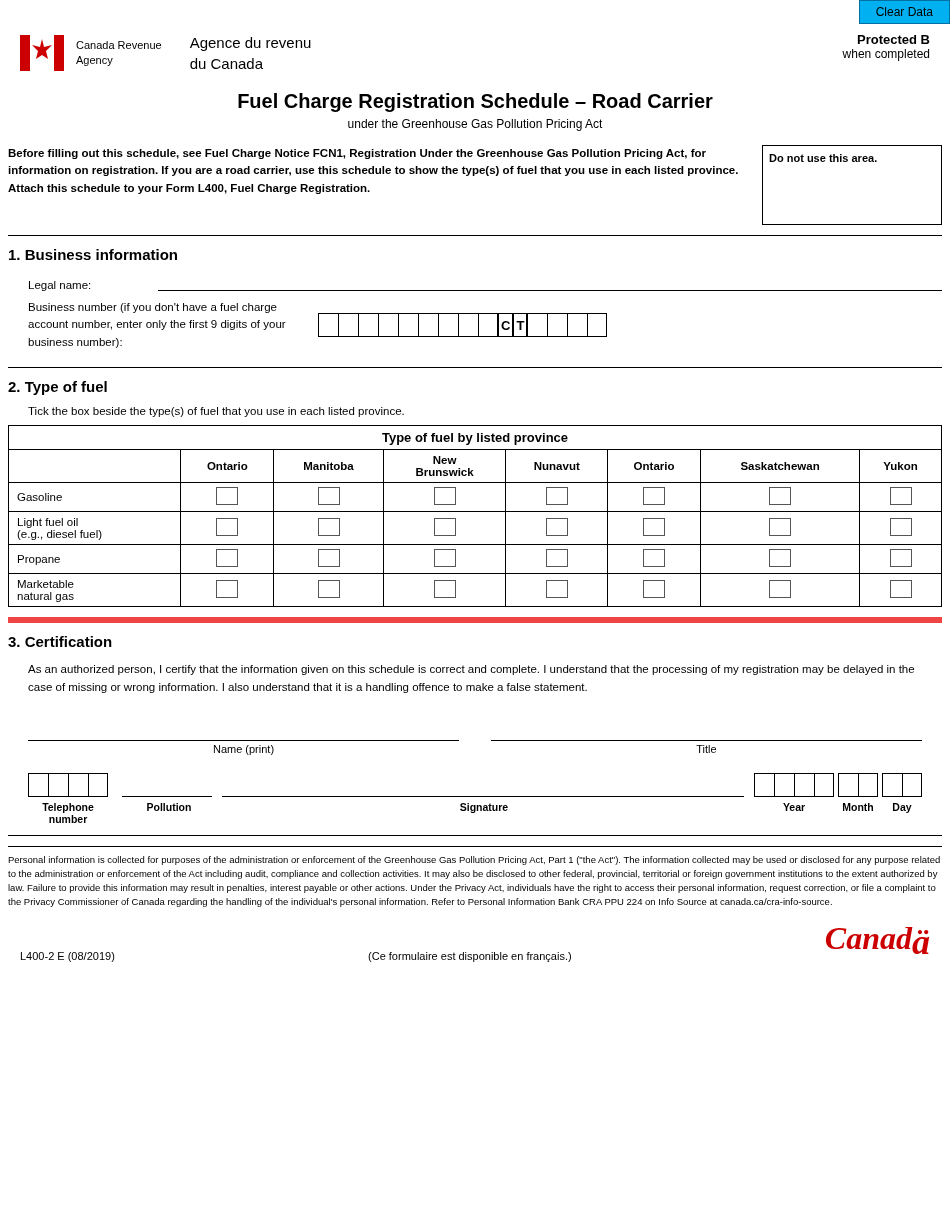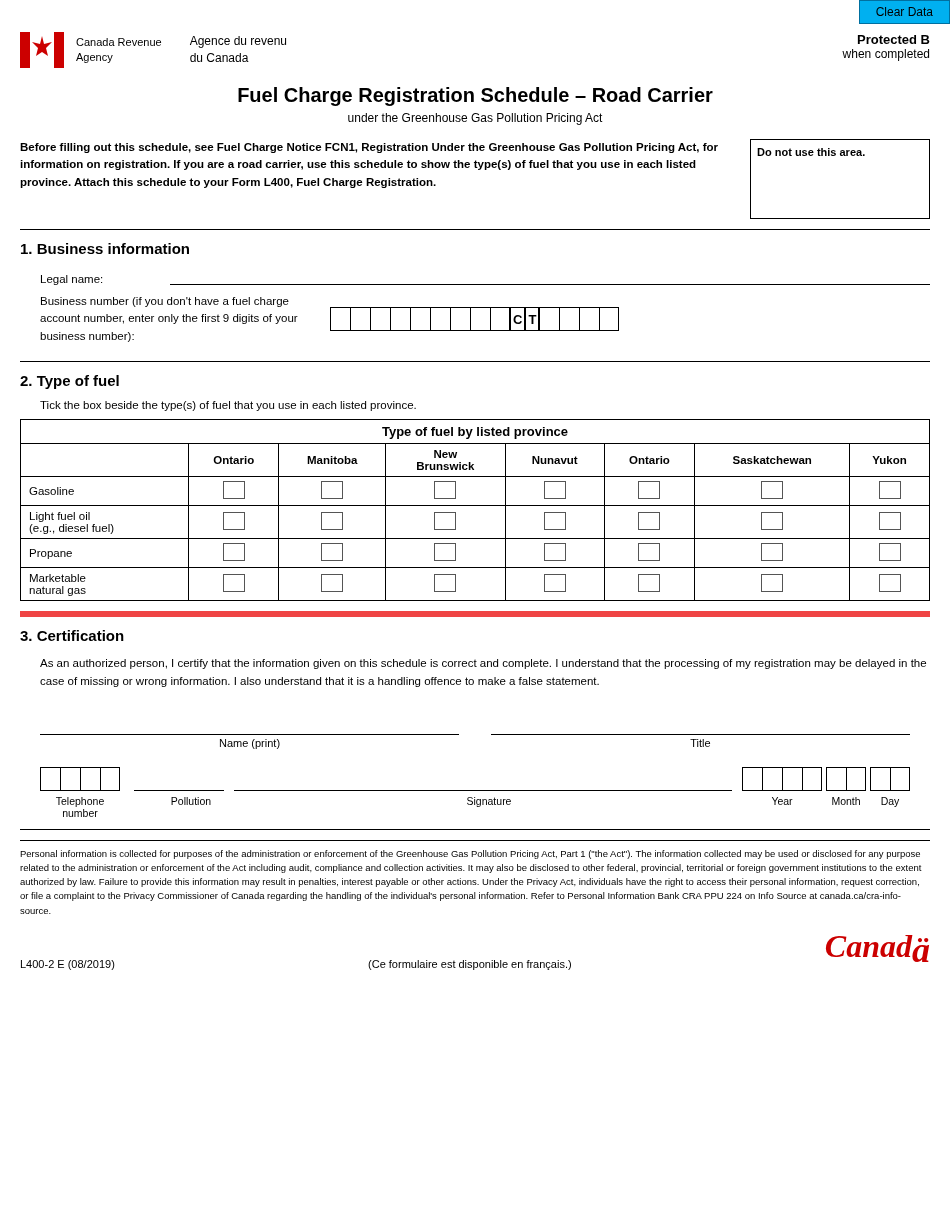--- a/index.html
+++ b/index.html
@@ -40,36 +40,36 @@
     .header-left {
       display: flex;
       align-items: center;
       gap: 12px;
     }
     .agency-name {
       font-size: 11px;
       line-height: 1.4;
     }
     .agency-name-fr {
-      font-size: 12px;
+      font-size: 15px;
       line-height: 1.4;
       margin-left: 16px;
     }
     .header-right {
       text-align: right;
       font-size: 12px;
     }
     .protected-b {
       font-weight: bold;
       font-size: 13px;
     }
 
     
     .main-content {
-      padding: 0 20px;
+      padding: 0 8px;
     }
 
     
     .title-section {
       text-align: center;
       margin: 10px 0 6px 0;
     }
     .form-title {
       font-size: 20px;
       font-weight: bold;
@@ -486,21 +486,21 @@
         </div>
         <div style="display:flex;flex-direction:column;align-items:center;">
           <div style="display:flex;">
             <div style="width:20px;height:24px;border:1px solid #000;border-right:none;"></div>
             <div style="width:20px;height:24px;border:1px solid #000;"></div>
           </div>
         </div>
       </div>
     </div>
 
-    <div style="display:flex; gap:22px; margin: 2px 20px 0 20px; align-items:flex-start;">
+    <div style="display:flex; gap:12px; margin: 2px 20px 0 20px; align-items:flex-start;font-weight:bold;">
       <div style="width:80px; text-align:center; font-size:10.5px;">Telephone number</div>
       <div style="width:90px; margin-left:4px; text-align:center; font-size:10.5px;">Pollution</div>
       <div style="flex:1; text-align:center; font-size:10.5px;">Signature</div>
       <div style="display:flex; gap:4px;">
         <div style="width:80px; text-align:center; font-size:10.5px;">Year</div>
         <div style="width:40px; text-align:center; font-size:10.5px;">Month</div>
         <div style="width:40px; text-align:center; font-size:10.5px;">Day</div>
       </div>
     </div>
   </div>

